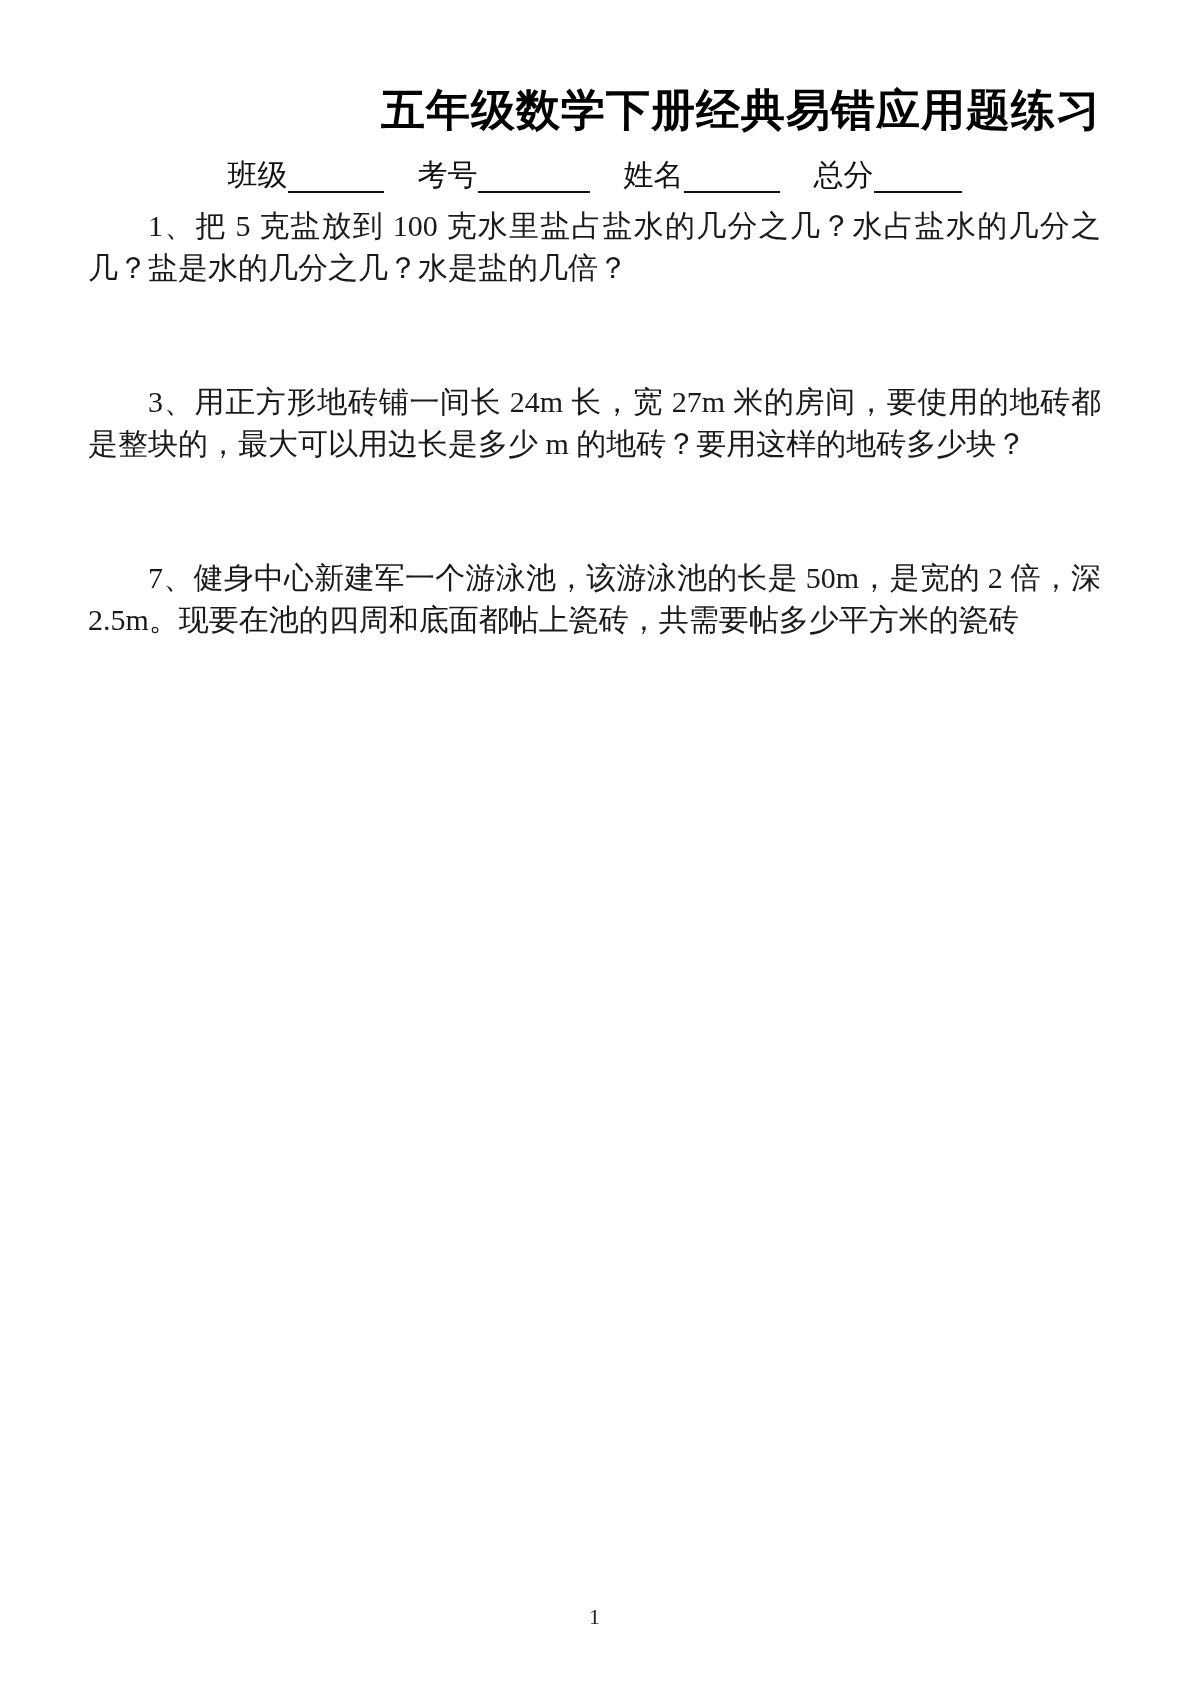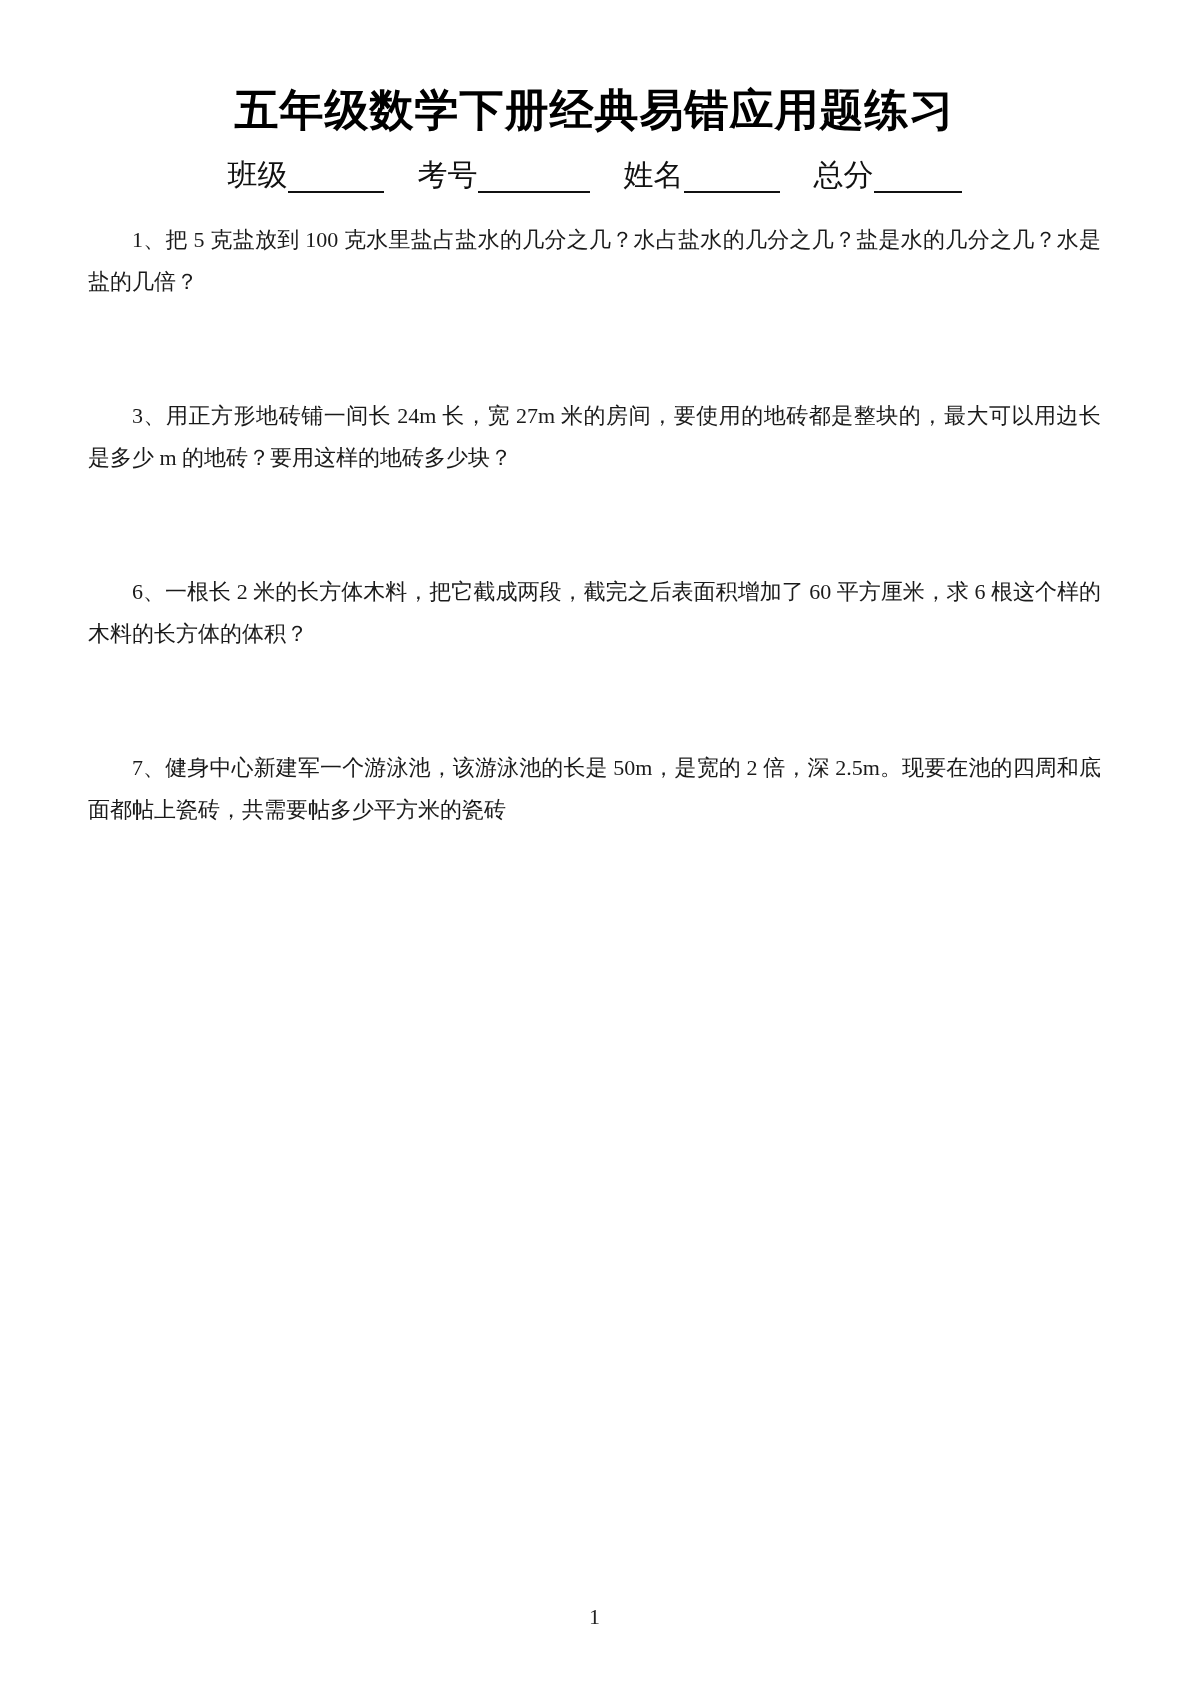--- a/index.html
+++ b/index.html
@@ -13,21 +13,21 @@
     height: 1682px;
     margin: 0 auto;
     background: #ffffff;
     color: #111111;
     box-sizing: border-box;
     padding: 84px 88px 0 88px;
     overflow: hidden;
   }
   .doc-title {
     margin: 0;
-    text-align: center;
+    text-align: right;
     font-family: "Liberation Sans", sans-serif;
     font-weight: 900;
     font-size: 44px;
     line-height: 1.2;
     letter-spacing: 1px;
     color: #000000;
   }
   .info-row {
     margin-top: 20px;
     display: flex;
@@ -46,23 +46,23 @@
   .blank-line {
     display: inline-block;
     height: 30px;
     border-bottom: 2px solid #111111;
   }
   .blank-w1 { width: 96px; }
   .blank-w2 { width: 112px; }
   .blank-w3 { width: 96px; }
   .blank-w4 { width: 88px; }
   .problems {
-    margin-top: 26px;
+    margin-top: 12px;
     font-family: "Liberation Serif", serif;
-    font-size: 22px;
+    font-size: 30px;
     line-height: 42px;
     text-align: justify;
     color: #1a1a1a;
   }
   .problem {
     margin: 0 0 92px 0;
     text-indent: 2em;
   }
   .page-number {
     position: absolute;
@@ -97,19 +97,18 @@
     </span>
     <span class="info-field">
       <span>总分</span>
       <span class="blank-line blank-w4"></span>
     </span>
   </div>
 
   <div class="problems">
     <p class="problem">1、把 5 克盐放到 100 克水里盐占盐水的几分之几？水占盐水的几分之几？盐是水的几分之几？水是盐的几倍？</p>
     <p class="problem">3、用正方形地砖铺一间长 24m 长，宽 27m 米的房间，要使用的地砖都是整块的，最大可以用边长是多少 m 的地砖？要用这样的地砖多少块？</p>
-    <p class="problem">6、一根长 2 米的长方体木料，把它截成两段，截完之后表面积增加了 60 平方厘米，求 6 根这个样的木料的长方体的体积？</p>
     <p class="problem">7、健身中心新建军一个游泳池，该游泳池的长是 50m，是宽的 2 倍，深 2.5m。现要在池的四周和底面都帖上瓷砖，共需要帖多少平方米的瓷砖</p>
   </div>
 
   <div class="page-number">1</div>
 
 </div>
 
 </body></html>

